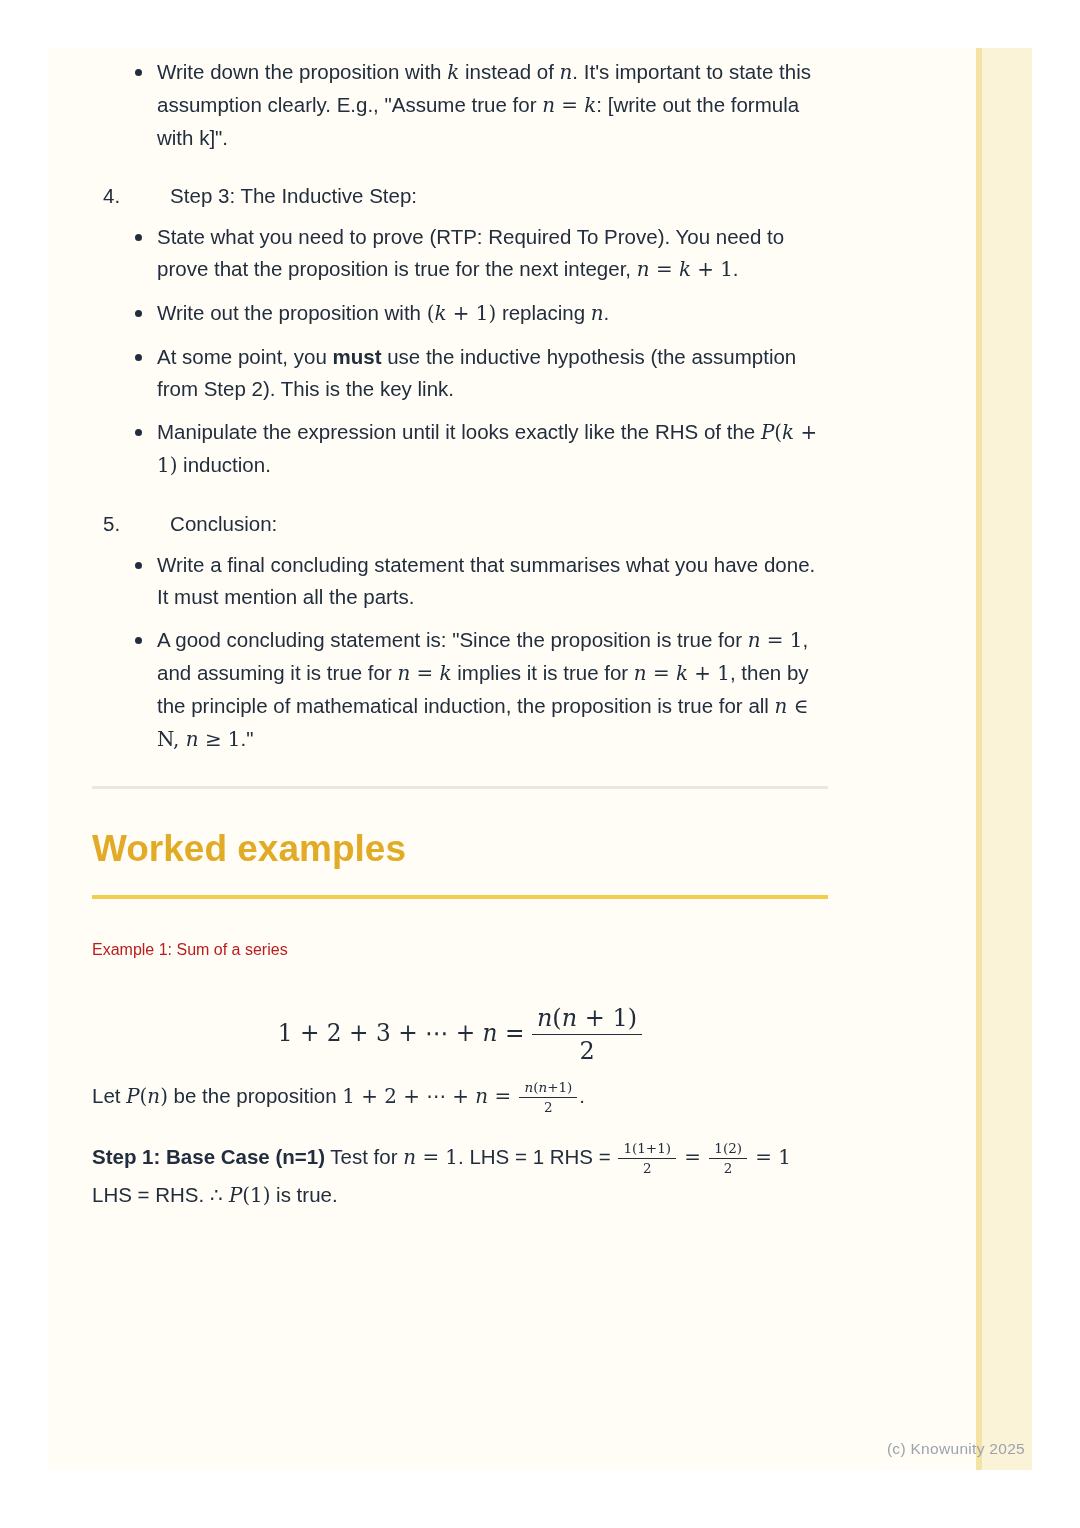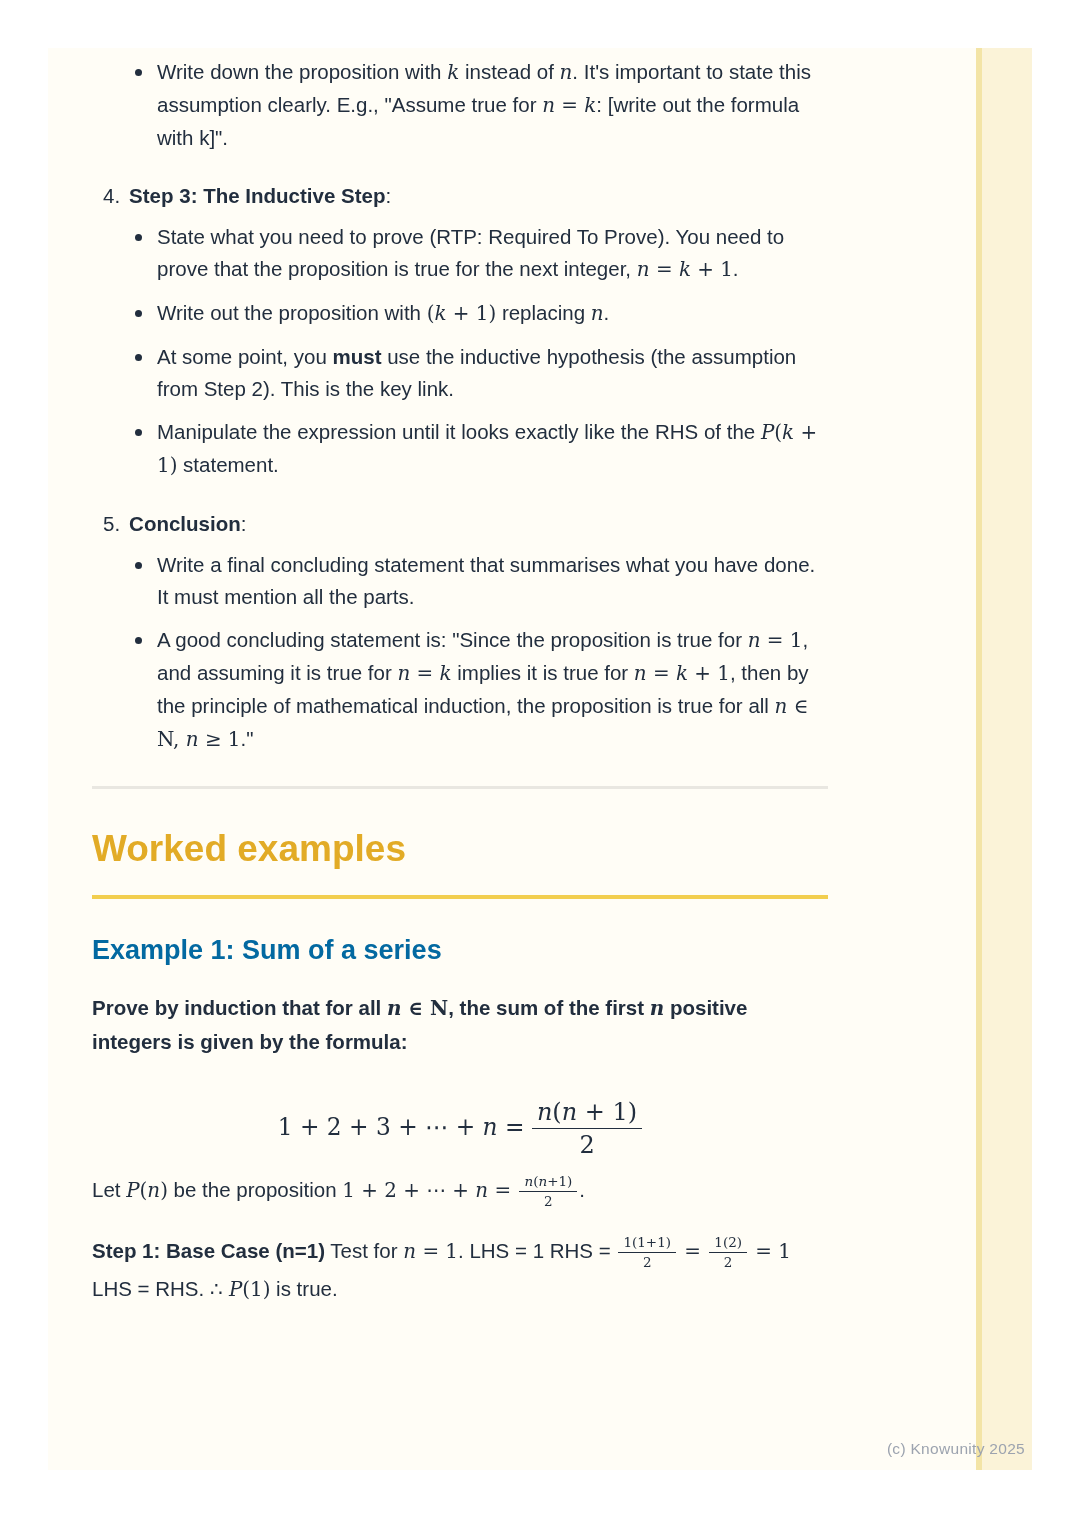--- a/index.html
+++ b/index.html
@@ -35,30 +35,30 @@
   
   ol.steps{list-style:none;margin:0;padding:0;}
   ul.bullets{list-style:none;margin:0;padding:0 0 0 43px;}
   ul.bullets.intro{margin-bottom:0;}
   li.bullet{display:flex;margin-bottom:11px;}
   .dot{flex:0 0 22px;}
   .dotc{display:block;width:7px;height:7px;border-radius:50%;background:#222E3E;margin-top:12.5px;}
   .btext{flex:1;}
   .nhead{padding-left:11px;margin:26px 0 9px;}
   .nnum{margin-right:9px;}
-  .ntitle{font-weight:700;}
+  .ntitle{font-weight:400;margin-left:41px;}
   .nsuffix{}
   
   hr.divider{border:none;border-top:3px solid #E9E7E1;margin:30px 0 0;}
   h1.sec{
     font-size:37px;line-height:44px;font-weight:700;color:#E2AB26;
     margin:38px 0 0;padding-bottom:24px;border-bottom:4px solid #F2CE4E;
   }
   h2.ex{
-    font-size:27px;line-height:30px;font-weight:700;color:#0369a1;
+    font-size:16px;line-height:30px;font-weight:400;color:#b91c1c;
     margin:36px 0 0;
   }
   p.problem{font-weight:700;line-height:34px;margin:26px 0 0;}
   .formula{
     margin:38px 0 0;text-align:center;
     font-family:"DejaVu Serif","Liberation Serif",serif;font-size:24px;line-height:30px;
   }
   .formula .frac{font-size:24px;margin:0 0;}
   p.working{font-weight:700;margin:42px 0 0;}
   p.letline{margin:13px 0 0;}
@@ -104,21 +104,21 @@
             <li class="bullet">
               <span class="dot">
                 <span class="dotc"></span>
               </span>
               <div class="btext"><span class="seg-t">At some point, you </span><span class="seg-b">must</span><span class="seg-t"> use the inductive hypothesis (the assumption from Step 2). This is the key link.</span></div>
             </li>
             <li class="bullet">
               <span class="dot">
                 <span class="dotc"></span>
               </span>
-              <div class="btext"><span class="seg-t">Manipulate the expression until it looks exactly like the RHS of the </span><span class="seg-m">P</span><span class="seg-r">(</span><span class="seg-m">k</span><span class="seg-r"> + 1)</span><span class="seg-t"> statement.</span></div>
+              <div class="btext"><span class="seg-t">Manipulate the expression until it looks exactly like the RHS of the </span><span class="seg-m">P</span><span class="seg-r">(</span><span class="seg-m">k</span><span class="seg-r"> + 1)</span><span class="seg-t"> induction.</span></div>
             </li>
           </ul>
         </li>
         <li class="step-item">
           <div class="nhead"><span class="nnum">5.</span><span class="ntitle">Conclusion</span><span class="nsuffix">:</span></div>
           <ul class="bullets">
             <li class="bullet">
               <span class="dot">
                 <span class="dotc"></span>
               </span>
@@ -133,21 +133,20 @@
           </ul>
         </li>
       </ol>
 
     <hr class="divider">
 
     <h1 class="sec">Worked examples</h1>
 
     <h2 class="ex">Example 1: Sum of a series</h2>
 
-    <p class="problem"><span class="seg-b">Prove by induction that for all </span><span class="seg-m">n</span><span class="seg-r"> ∈ N</span><span class="seg-b">, the sum of the first </span><span class="seg-m">n</span><span class="seg-b"> positive integers is given by the formula:</span></p>
 
     <div class="formula"><span class="seg-r">1 + 2 + 3 + ⋯ + </span><span class="seg-m">n</span><span class="seg-r"> = </span><span class="frac"><span class="num"><i>n</i>(<i>n</i> + 1)</span><span class="den">2</span></span></div>
 
 
     <p class="letline"><span class="seg-t">Let </span><span class="seg-m">P</span><span class="seg-r">(</span><span class="seg-m">n</span><span class="seg-r">)</span><span class="seg-t"> be the proposition </span><span class="seg-r">1 + 2 + ⋯ + </span><span class="seg-m">n</span><span class="seg-r"> = </span><span class="frac"><span class="num"><i>n</i>(<i>n</i>+1)</span><span class="den">2</span></span><span class="seg-t">.</span></p>
 
     <p class="stepline"><span class="seg-b">Step 1: Base Case (n=1)</span><span class="seg-t"> Test for </span><span class="seg-m">n</span><span class="seg-r"> = 1</span><span class="seg-t">. LHS = 1 RHS = </span><span class="frac"><span class="num">1(1+1)</span><span class="den">2</span></span><span class="seg-r"> = </span><span class="frac"><span class="num">1(2)</span><span class="den">2</span></span><span class="seg-r"> = 1</span><span class="seg-t"> LHS = RHS. </span><span class="seg-r">∴ </span><span class="seg-m">P</span><span class="seg-r">(1)</span><span class="seg-t"> is true.</span></p>
 
   </div>
 

